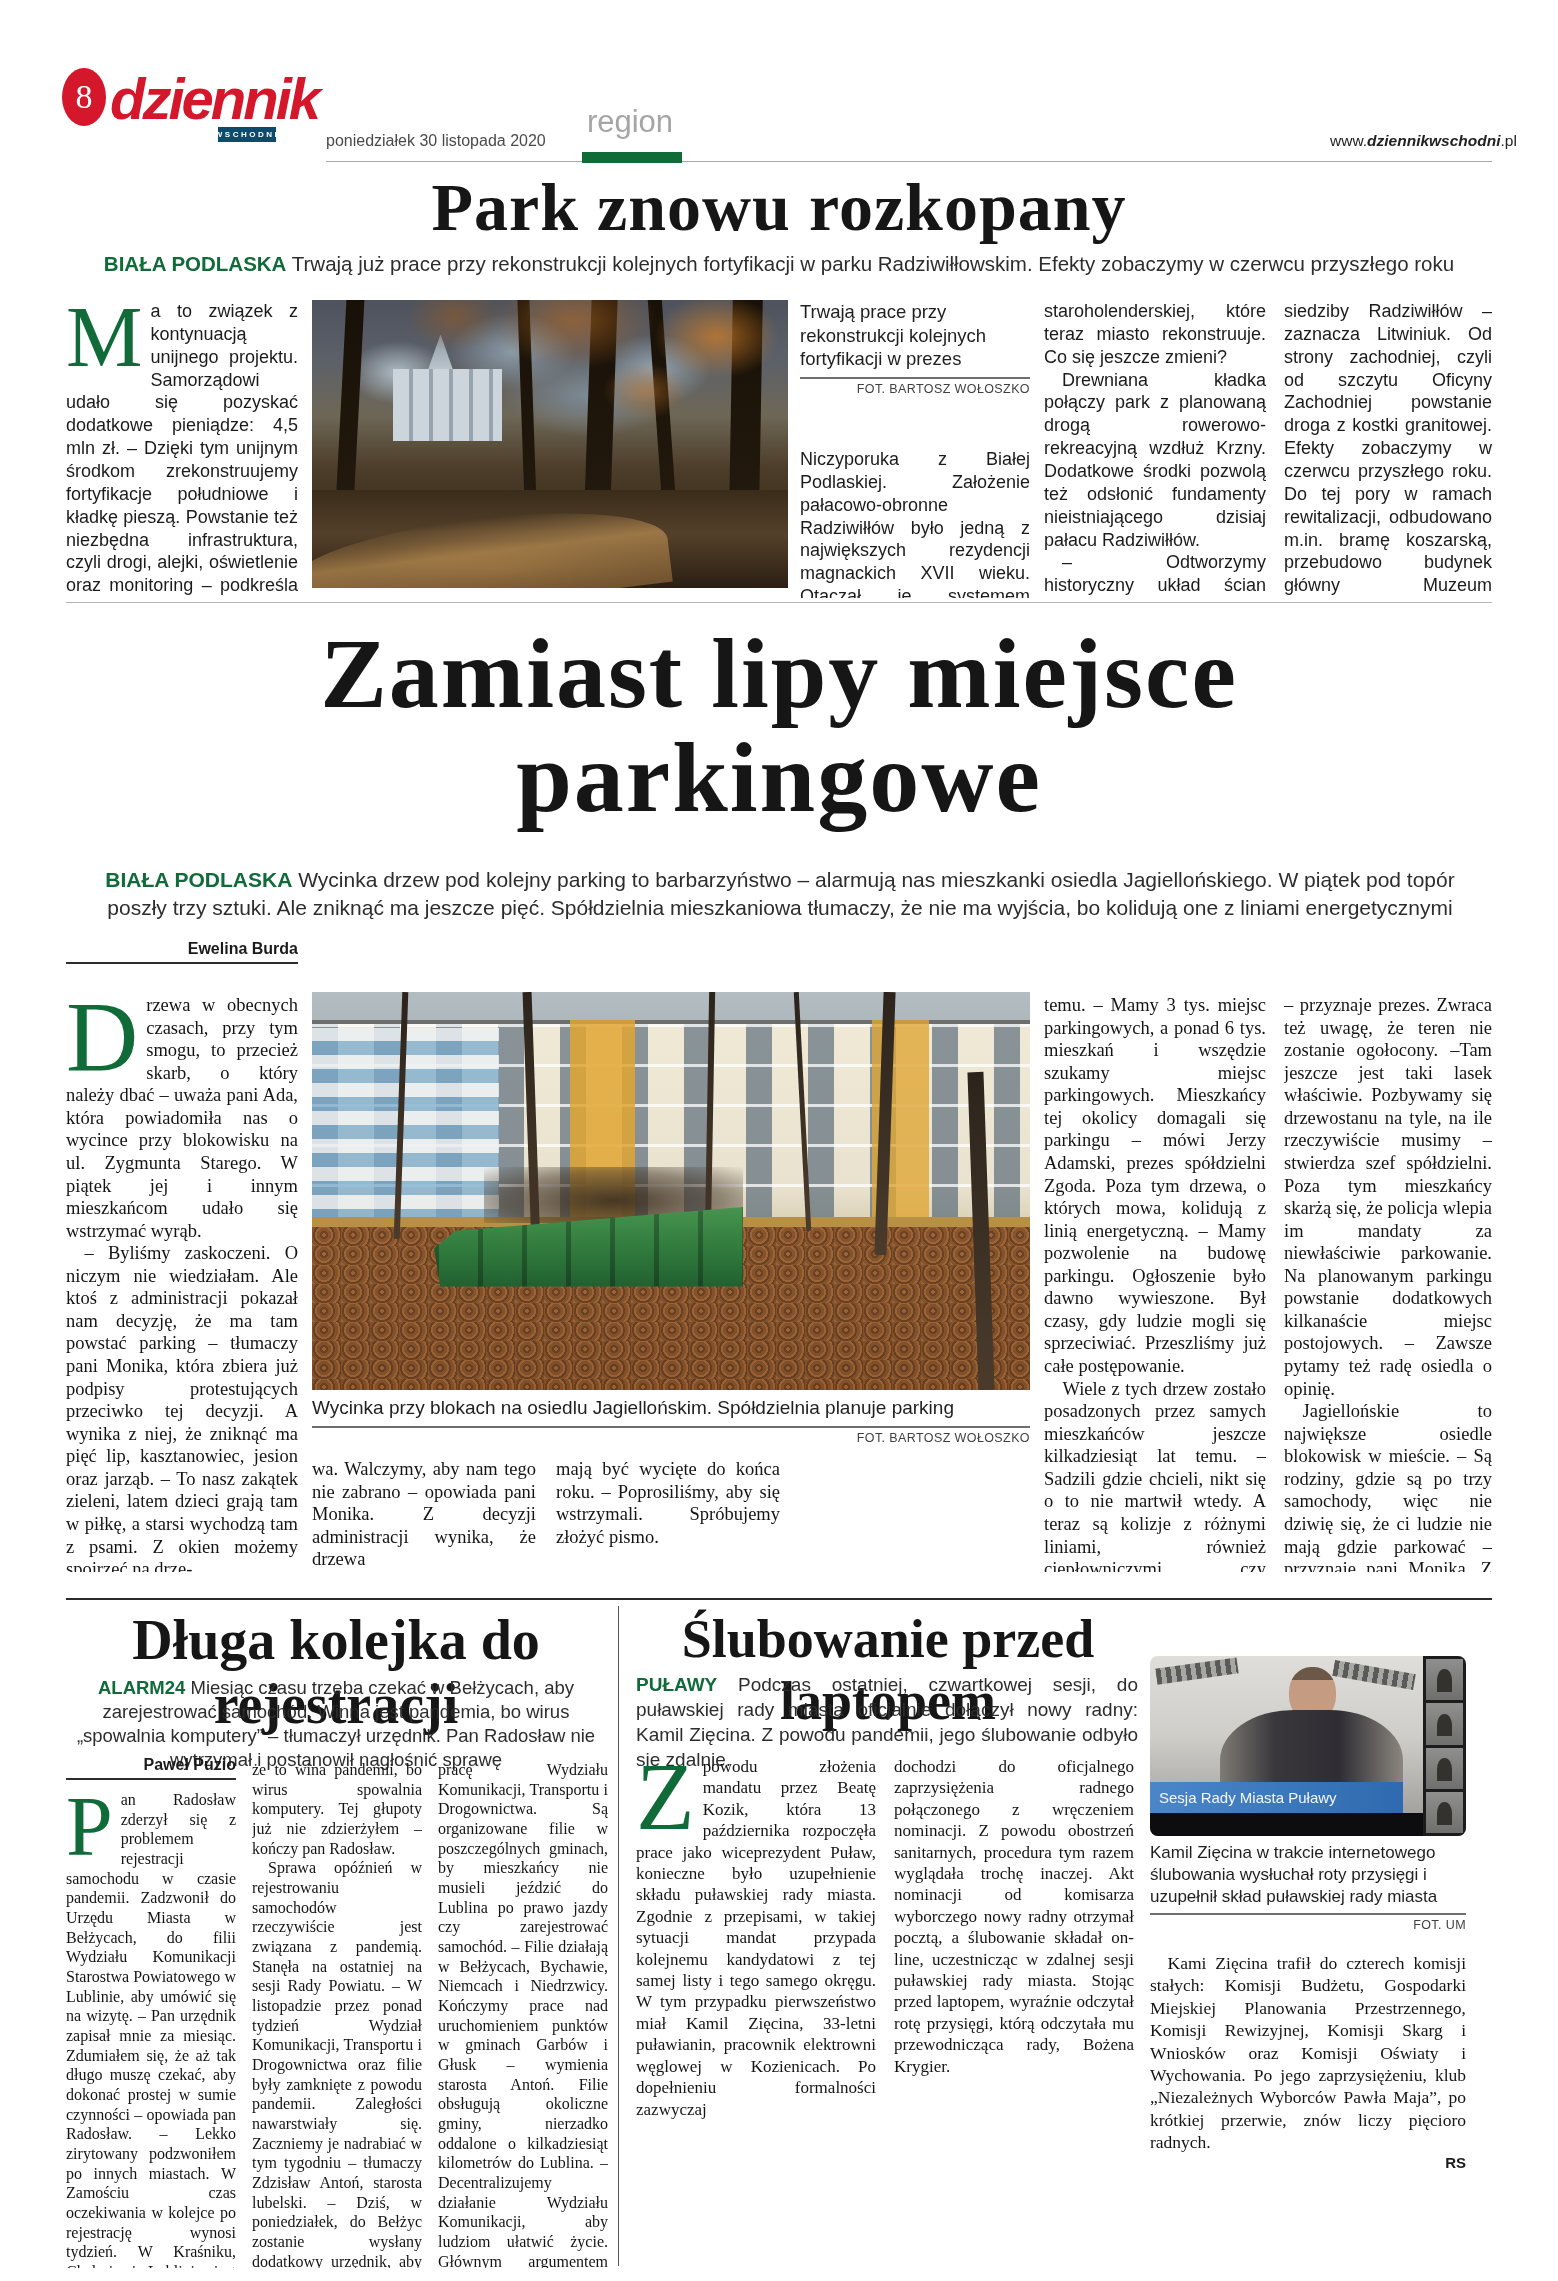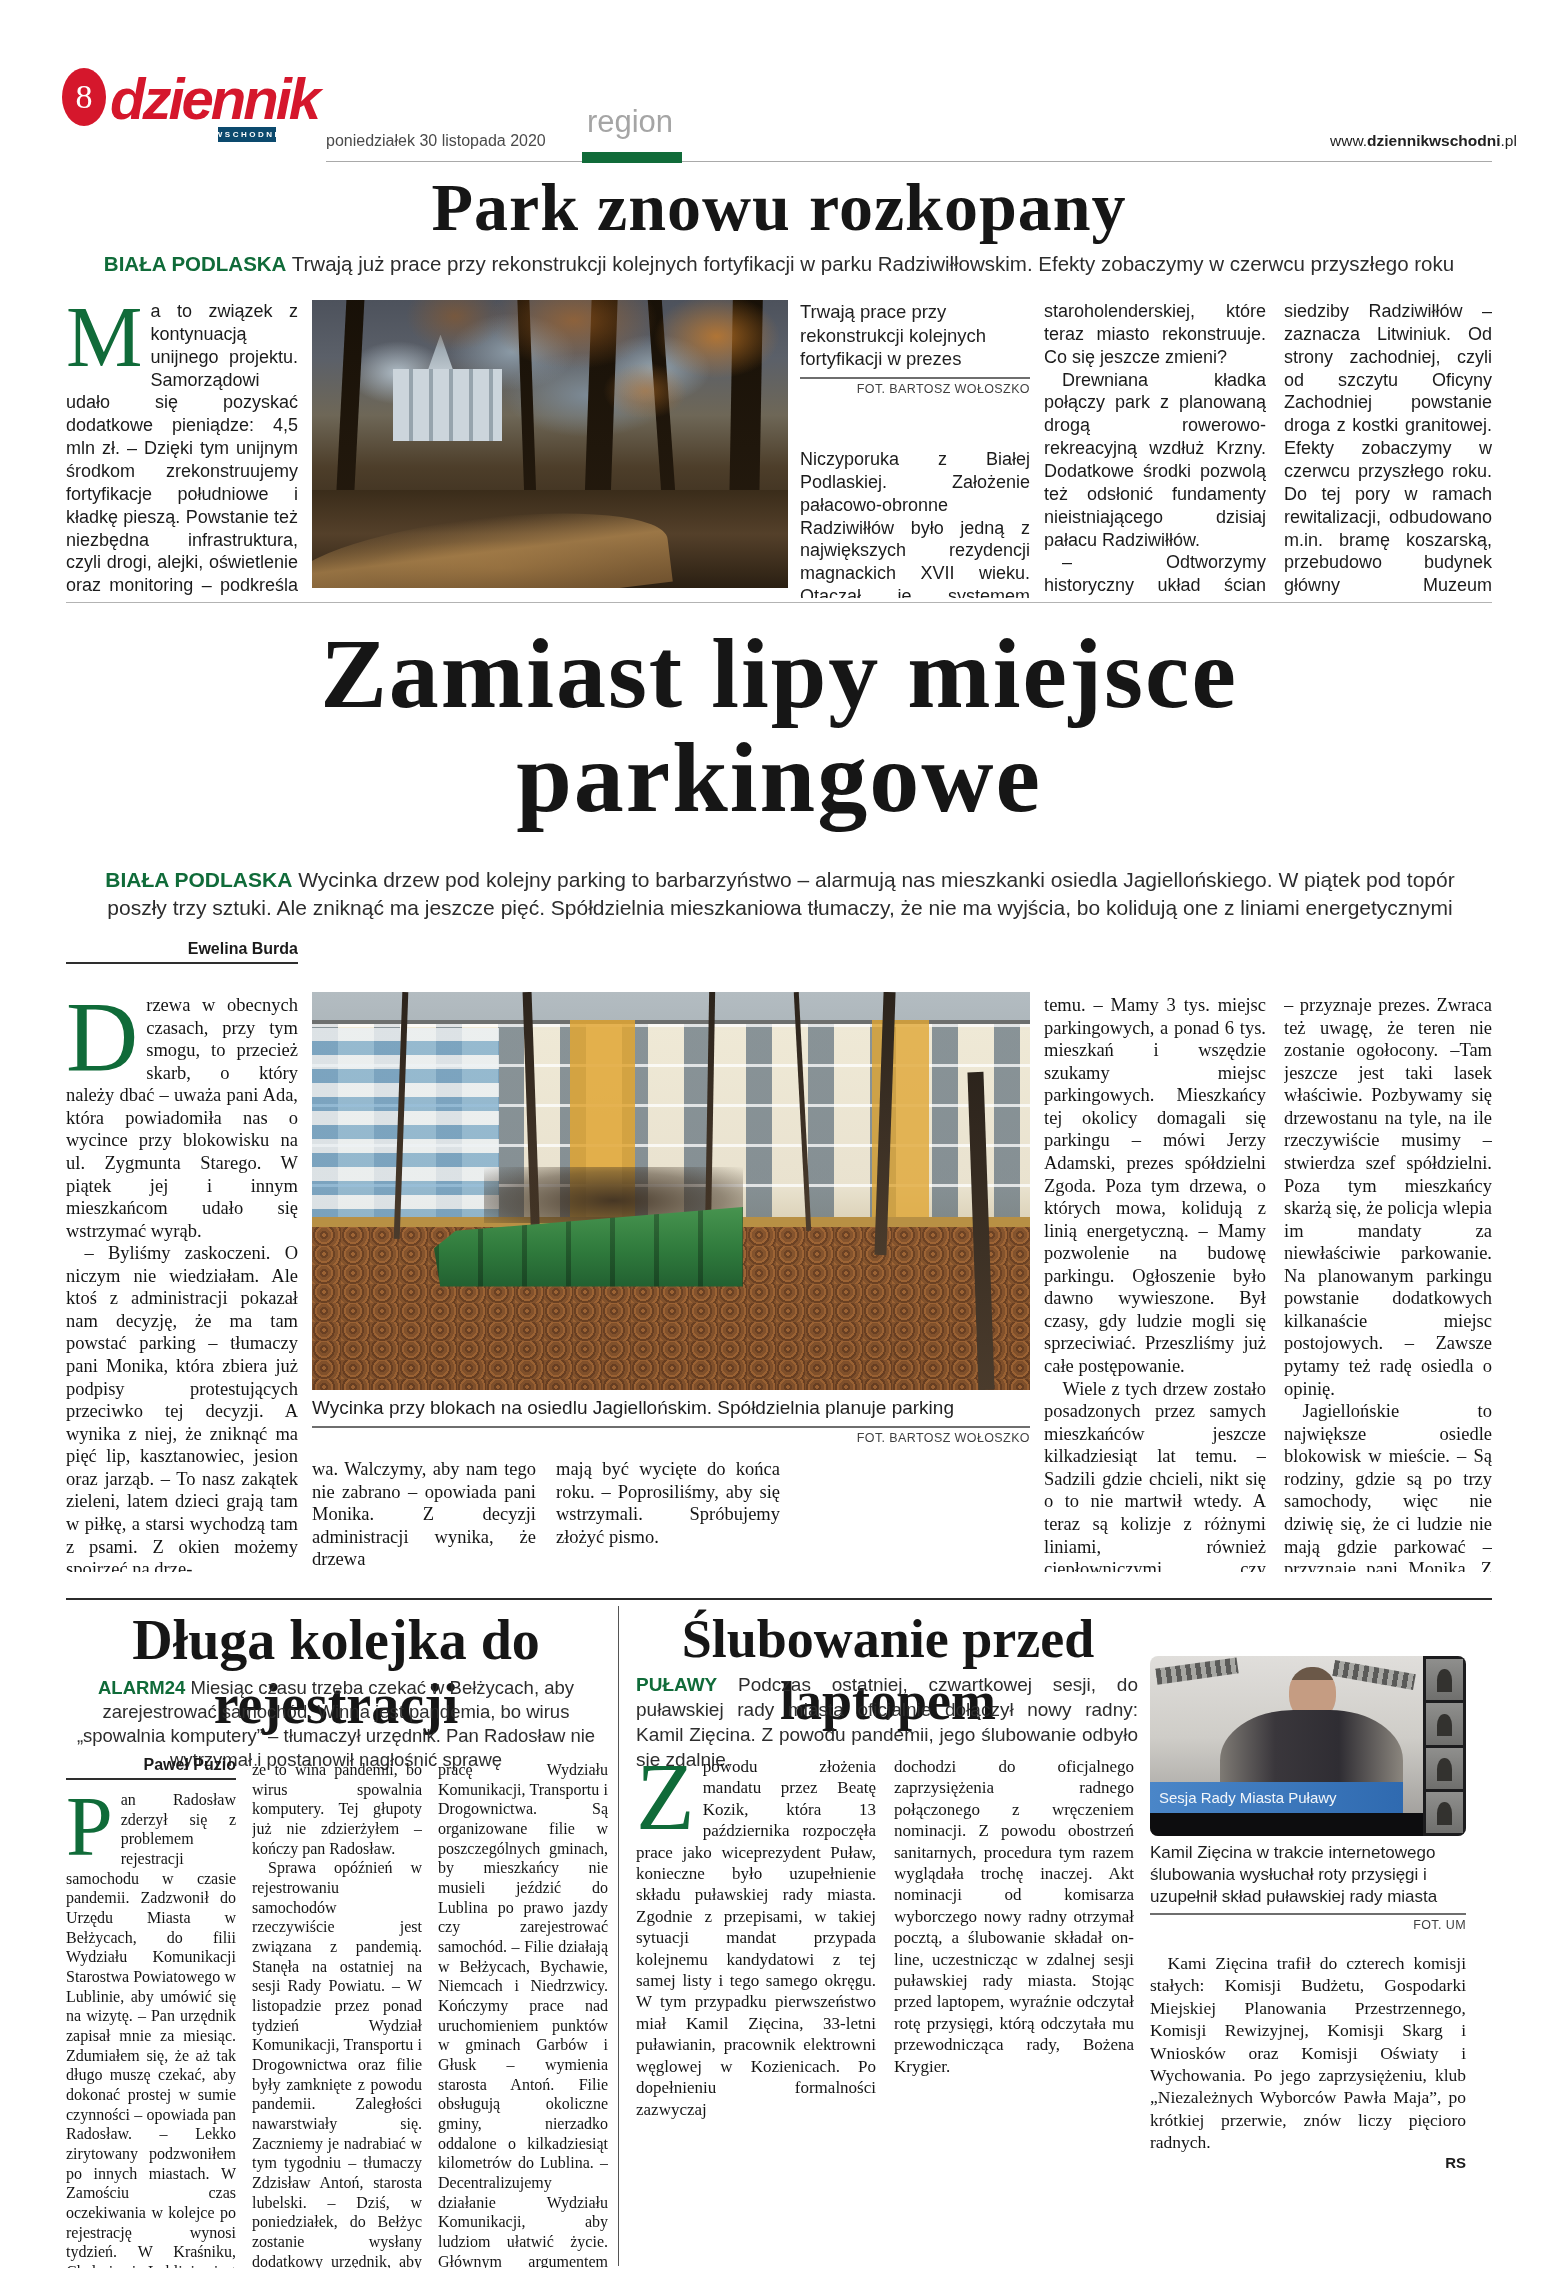--- a/index.html
+++ b/index.html
@@ -13,21 +13,21 @@
            font-family:"Liberation Serif",serif;font-size:34px;color:#fff;}
   .logo-main{left:110px;top:70px;font-size:58px;font-weight:700;font-style:italic;
              letter-spacing:-3px;line-height:1;}
   .logo-sub{left:218px;top:127px;width:58px;height:15px;color:#fff;font-size:8px;
             letter-spacing:2.5px;display:flex;align-items:center;justify-content:center;font-weight:700;}
   .date{left:326px;top:132px;font-size:16px;color:#4a4a4a;}
   .section{left:545px;top:104px;width:170px;text-align:center;font-size:31px;color:#a5a5a5;}
   .section-tab{left:582px;top:152px;width:100px;height:11px;}
   .head-rule{left:326px;top:161px;width:1166px;height:1px;background:#a9a9a9;}
   .website{left:1330px;top:132px;width:162px;font-size:15.5px;text-align:right;color:#222;}
-  .website b{font-weight:700;}
+  .website b{font-weight:700;font-style:italic;}
 
   
   .hl{font-family:"Liberation Serif",serif;font-weight:700;color:#161616;text-align:center;}
   .lead{text-align:center;color:#2d2d2d;}
   .tag{font-weight:700;}
   .body-sans{font-size:18px;line-height:1.27;text-align:justify;white-space:pre-line;overflow:hidden;}
   .body-serif{font-family:"Liberation Serif",serif;font-size:18.5px;line-height:1.22;
               text-align:justify;white-space:pre-line;overflow:hidden;color:#141414;}
   .dropcap{float:left;font-family:"Liberation Serif",serif;line-height:0.78;
            padding:4px 8px 0 0;font-weight:400;}

